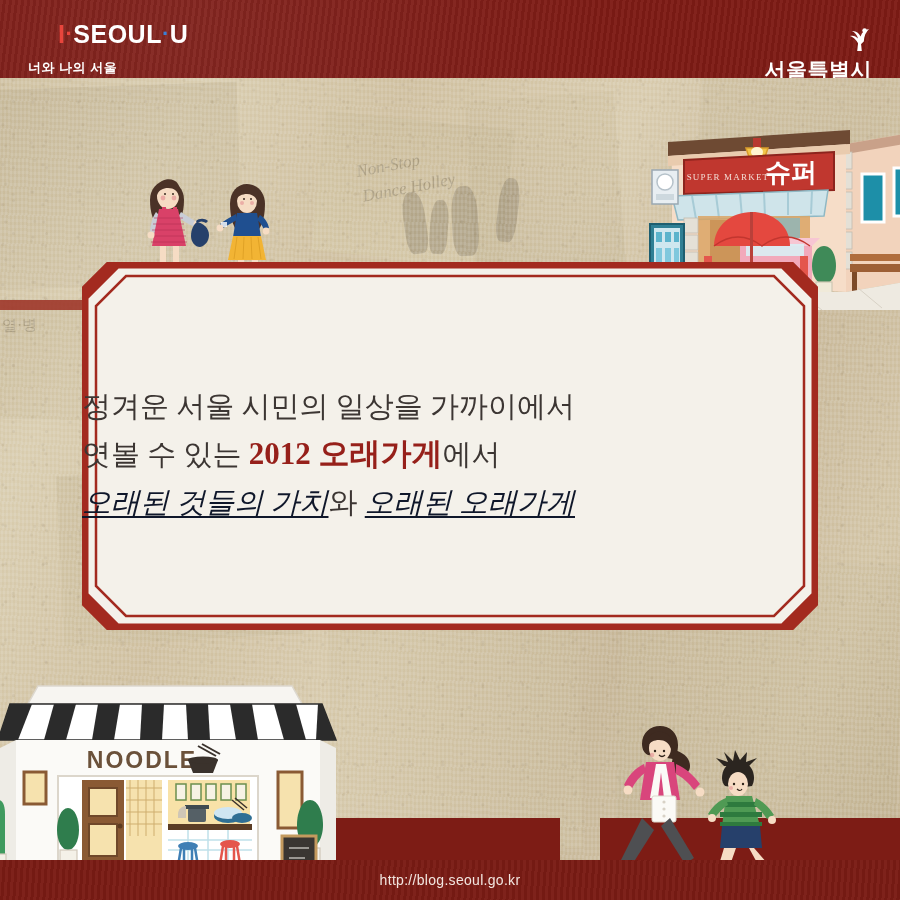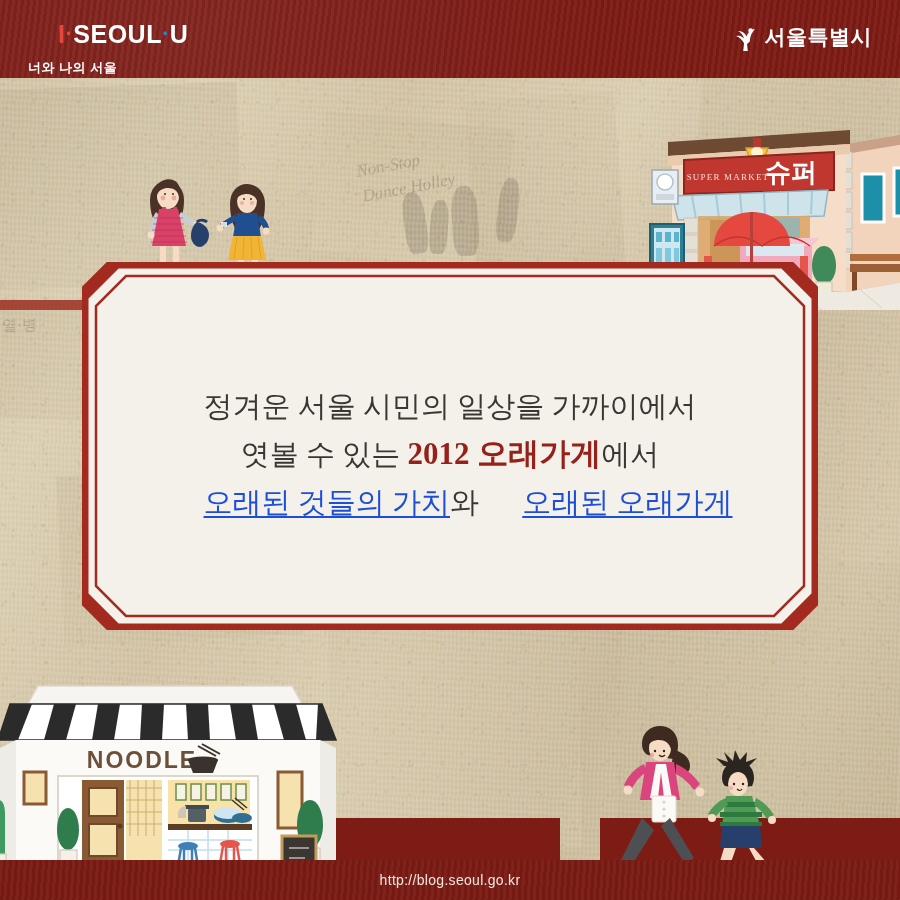--- a/index.html
+++ b/index.html
@@ -78,21 +78,21 @@
     letter-spacing:.5px;line-height:1;color:#ffffff;white-space:nowrap;margin-left:30px;
   }
   .logo-i{color:#e8453c;}
   .logo-dot{color:#e8453c;font-size:22px;vertical-align:2px;}
   .logo-dot2{color:#3b7fd4;font-size:22px;vertical-align:2px;}
   .logo-sub{
     margin-top:14px;text-align:left;font-size:13px;color:#ffffff;
     letter-spacing:.5px;line-height:1;font-weight:bold;
   }
   .brand-right{
-    position:absolute;right:28px;top:26px;display:flex;align-items:flex-start;gap:7px;
+    position:absolute;right:28px;top:26px;display:flex;align-items:flex-end;gap:7px;flex-direction:column;
   }
   .brand-mark{width:26px;height:26px;flex:0 0 auto;}
   .brand-text{font-size:21px;font-weight:bold;color:#ffffff;letter-spacing:.5px;line-height:1;}
 
   
   .footer{
     position:absolute;left:0;bottom:0;width:900px;height:40px;
     background:#7a1b14;
     background-image:repeating-linear-gradient(94deg, rgba(255,255,255,.03) 0 3px, rgba(0,0,0,.05) 3px 6px);
     display:flex;align-items:center;justify-content:center;
@@ -110,31 +110,31 @@
   .ledge-mid{position:absolute;left:120px;top:308px;width:160px;height:9px;background:#9c2f23;opacity:.8;}
   .ledge-right{position:absolute;left:620px;top:300px;width:70px;height:9px;background:#9c2f23;opacity:.8;}
 
   
   .card{
     position:absolute;left:82px;top:262px;width:736px;height:368px;
   }
   .card svg{position:absolute;inset:0;}
   .card-text{
     position:absolute;left:0;top:0;width:736px;height:368px;
-    display:flex;flex-direction:column;align-items:center;justify-content:center;
+    display:flex;flex-direction:column;justify-content:center;
     gap:2px;padding-top:16px;box-sizing:border-box;
   }
   .line{
     font-family:"Liberation Serif",serif;
     font-size:29px;color:#3c3633;white-space:nowrap;line-height:1.52;
   }
   .hl{color:#96201a;font-weight:bold;font-size:31px;}
   .em{
-    color:#1d4ed8;
-    text-decoration:underline;text-decoration-thickness:1.5px;text-underline-offset:4px;margin-left:36px;
+    color:#0f172a;font-style:italic;
+    text-decoration:underline;text-decoration-thickness:1.5px;text-underline-offset:4px;
   }
 
   
   .illus{position:absolute;}
   .market{left:628px;top:96px;width:300px;height:230px;}
   .noodle{left:-8px;top:668px;width:352px;height:226px;}
   .women{left:126px;top:166px;width:160px;height:140px;}
   .walkers{left:614px;top:722px;width:176px;height:160px;}
 </style>
 </head>

